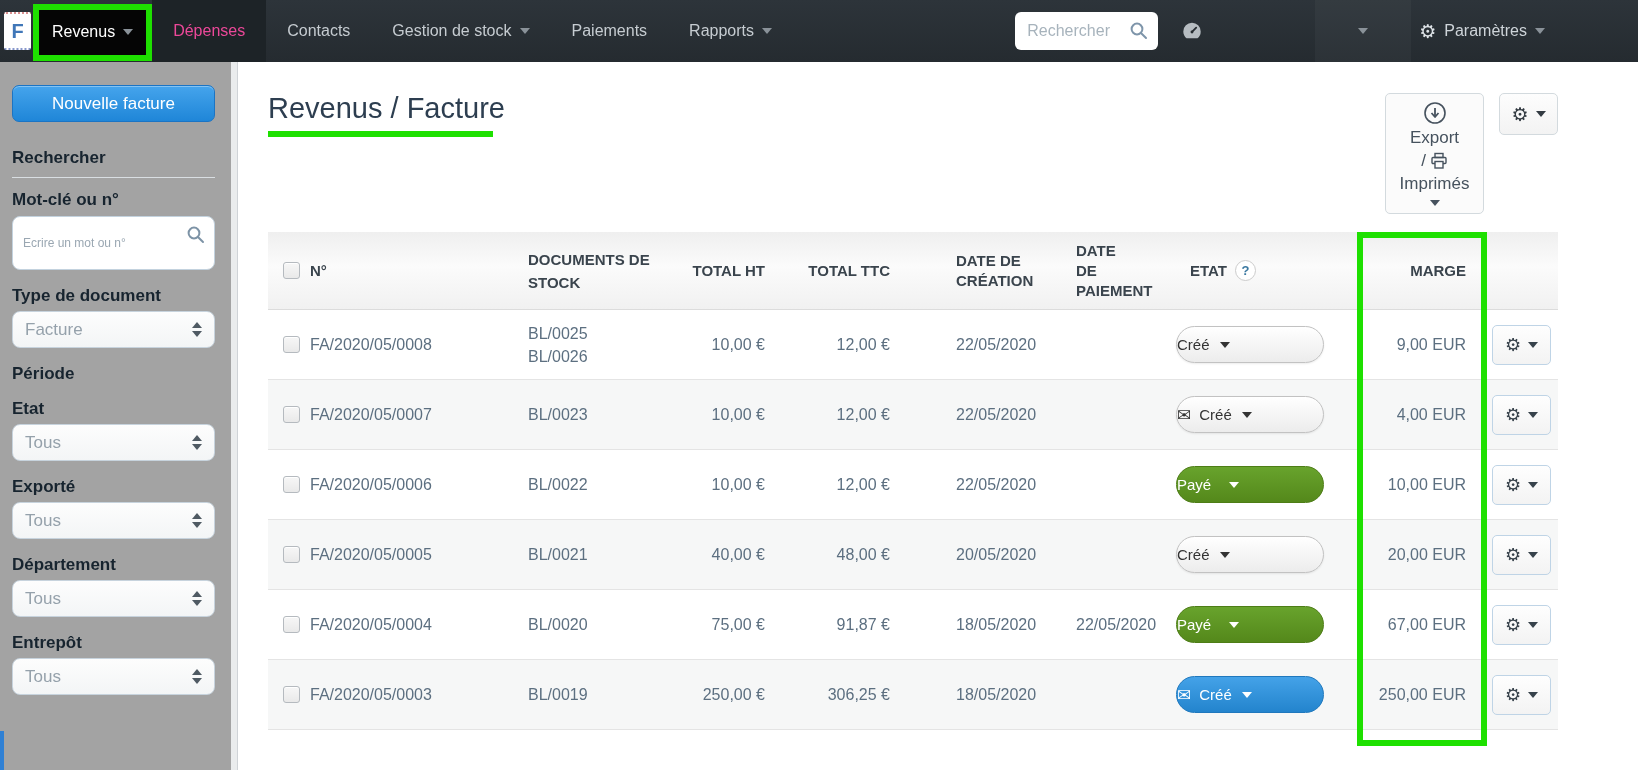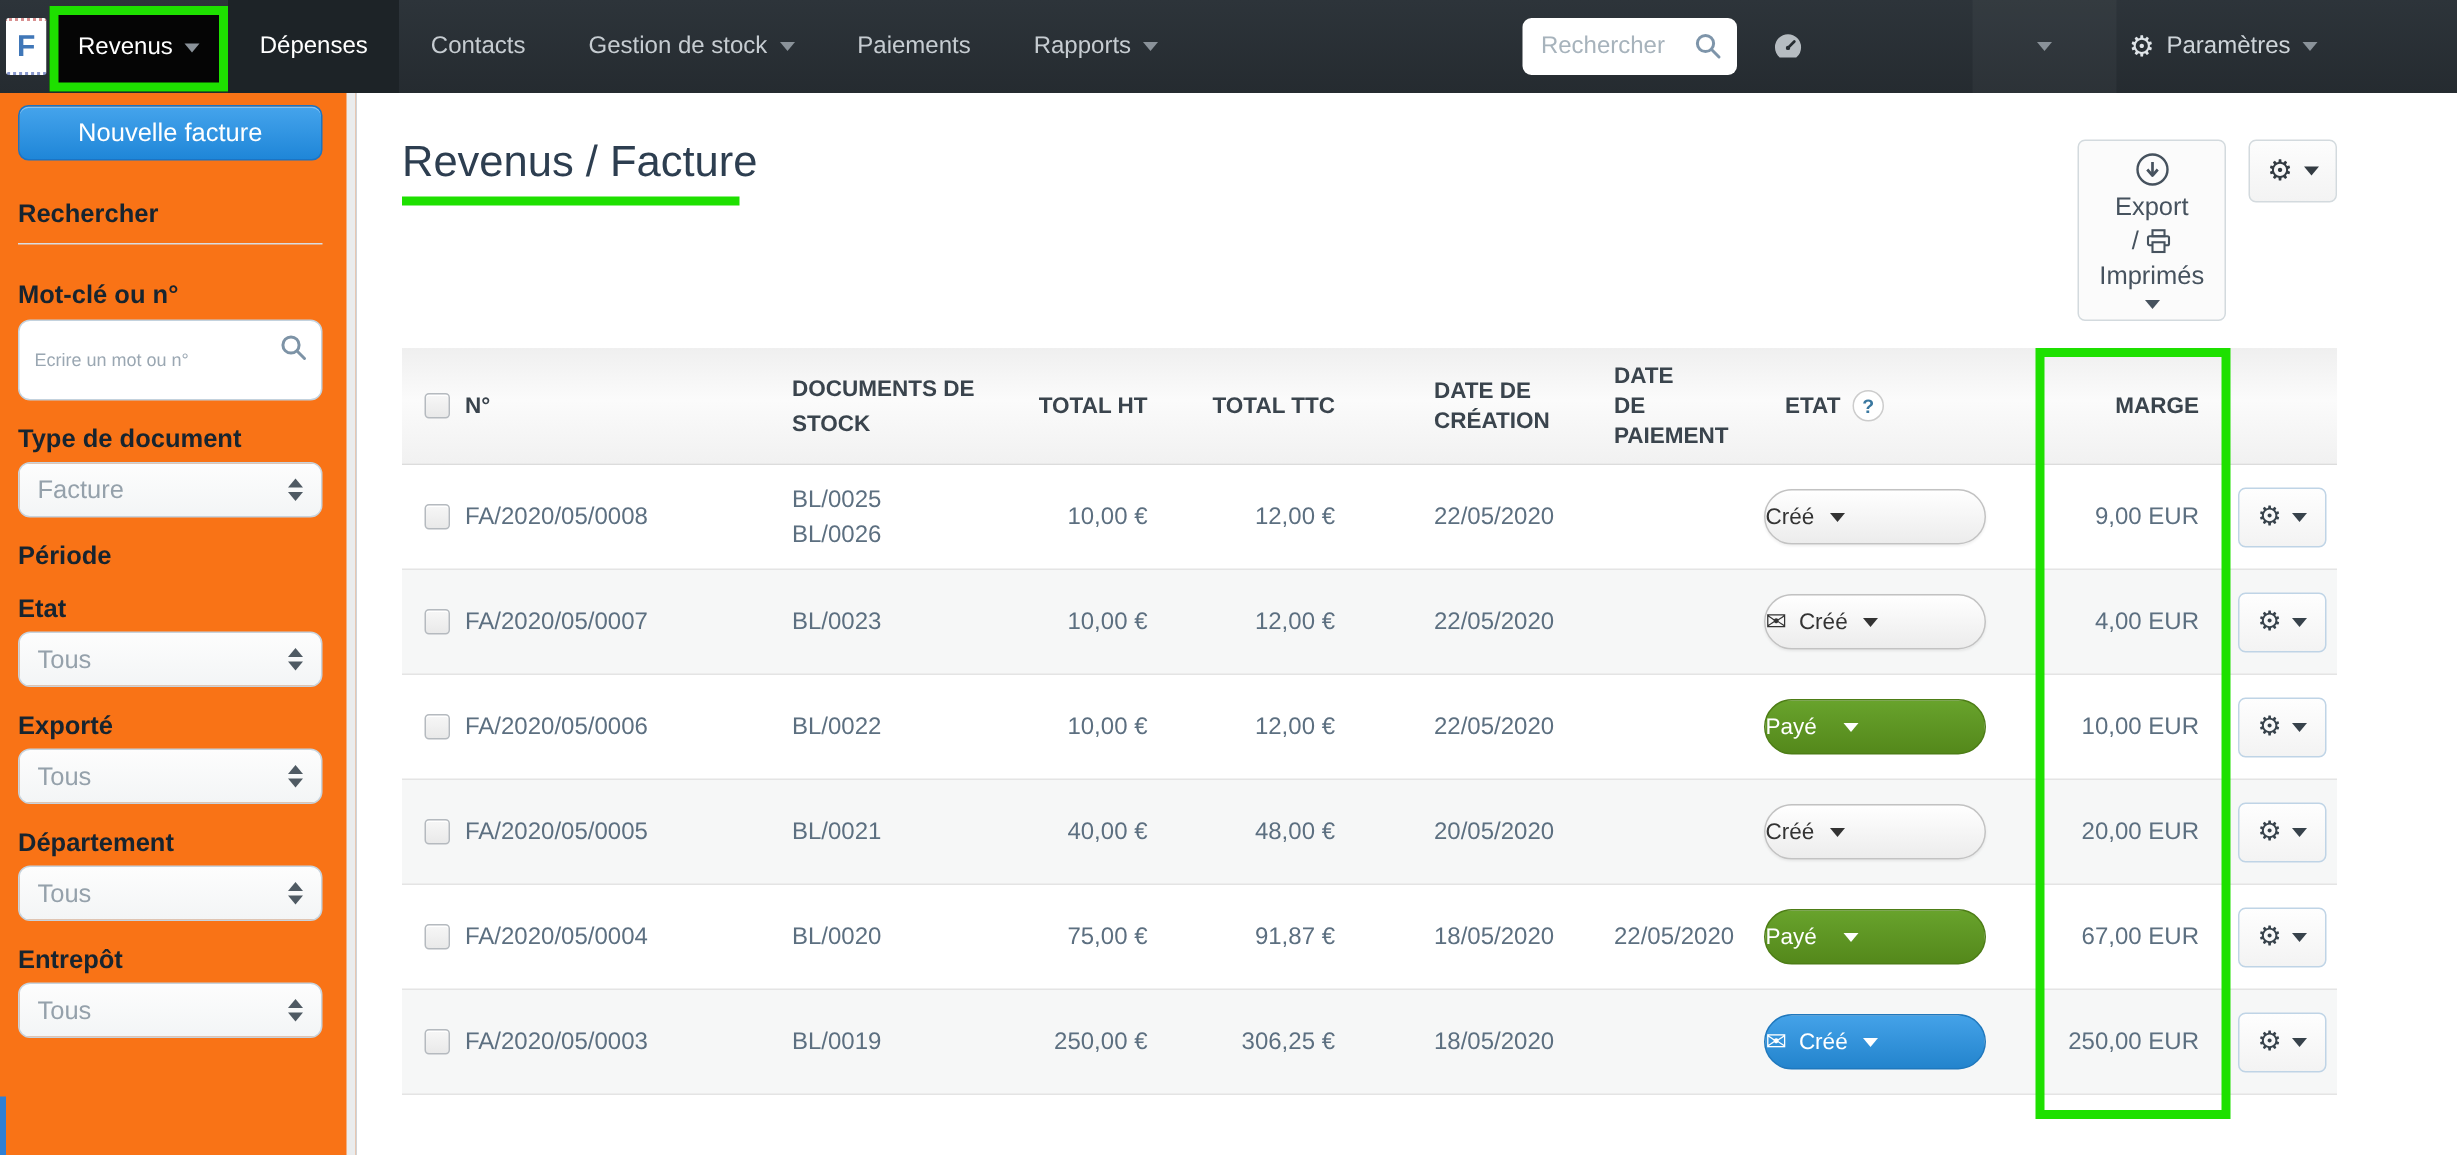--- a/index.html
+++ b/index.html
@@ -29,21 +29,21 @@
   .nav-annotation {
     margin-left:2px; height:57px; margin-top:2px;
     border:6px solid #1ee000; background:#050505;
     display:flex; align-items:flex-end; flex:none;
   }
   .nav-item {
     height:62px; padding:0 21px; display:flex; align-items:center; gap:8px;
     cursor:pointer; white-space:nowrap;
   }
   .nav-annotation .nav-item { height:45px; padding:0 13px; color:#fff; }
-  .nav-item.active { background:#1d2327; color:#ffffff;text-align:right; }
+  .nav-item.active { background:#1d2327; color:#ec4899;text-align:right; }
   .caret {
     width:0; height:0; display:inline-block;
     border-left:5px solid transparent; border-right:5px solid transparent;
     border-top:6px solid currentColor;
   }
   .nav-item .caret { border-top-color:#8a9299; }
   .nav-right { margin-left:auto; display:flex; align-items:center; height:62px; }
   .nav-search { position:relative; width:143px; height:38px; }
   .nav-search input {
     width:100%; height:100%; border:none; border-radius:6px;
@@ -64,39 +64,39 @@
     cursor:pointer; color:#ced4d9;
   }
   .settings .caret { border-top-color:#8a9299; }
   .nav-end-pad { width:85px; }
   .gear { font-family:"DejaVu Sans", sans-serif; line-height:1; }
   .settings .gear { font-size:19px; color:#dfe4e8; }
 
   
   .sidebar {
     position:absolute; top:62px; left:0; width:238px; height:708px;
-    background:#f97316; border-right:1px solid #cfd3d7;
-    padding:8px 22px 0 12px;
+    background:#a3a3a3; border-right:1px solid #cfd3d7;
+    padding:23px 22px 0 12px;
   }
   .sidebar::after {
     content:""; position:absolute; top:0; right:0; width:6px; height:100%;
     background:#eaeced;
   }
   .new-invoice {
     width:100%; height:37px; border-radius:7px;
     background:linear-gradient(180deg,#45a4ec,#1f86d8);
     border:1px solid #1b74c4; color:#fff; font-size:17px;
     display:flex; align-items:center; justify-content:center;
     box-shadow: inset 0 1px 0 rgba(255,255,255,.35);
     cursor:pointer; font-family:"Liberation Sans",sans-serif;
   }
   .side-heading { margin-top:26px; font-size:17px; font-weight:bold; color:#17242f; line-height:19px; }
   .sidebar hr { border:none; border-top:1px solid #d9dee2; margin-top:10px; }
   .side-label { display:block; margin-top:16px; font-size:17px; font-weight:bold; color:#17242f; line-height:19px; }
-  .kw-label { margin-top:24px; }
+  .kw-label { margin-top:12px; }
   .kw-wrap { position:relative; margin-top:7px; }
   .kw-wrap input {
     width:100%; height:54px; border:1px solid #c3d2de; border-radius:8px;
     padding:0 34px 0 10px; font-size:12px; color:#333; outline:none;
     font-family:"Liberation Sans",sans-serif;
   }
   .kw-wrap input::placeholder { color:#9aa7b2; }
   .kw-wrap svg { position:absolute; right:9px; top:9px; }
   .select {
     margin-top:6px; height:37px; border:1px solid #c7d3dd; border-radius:8px;

